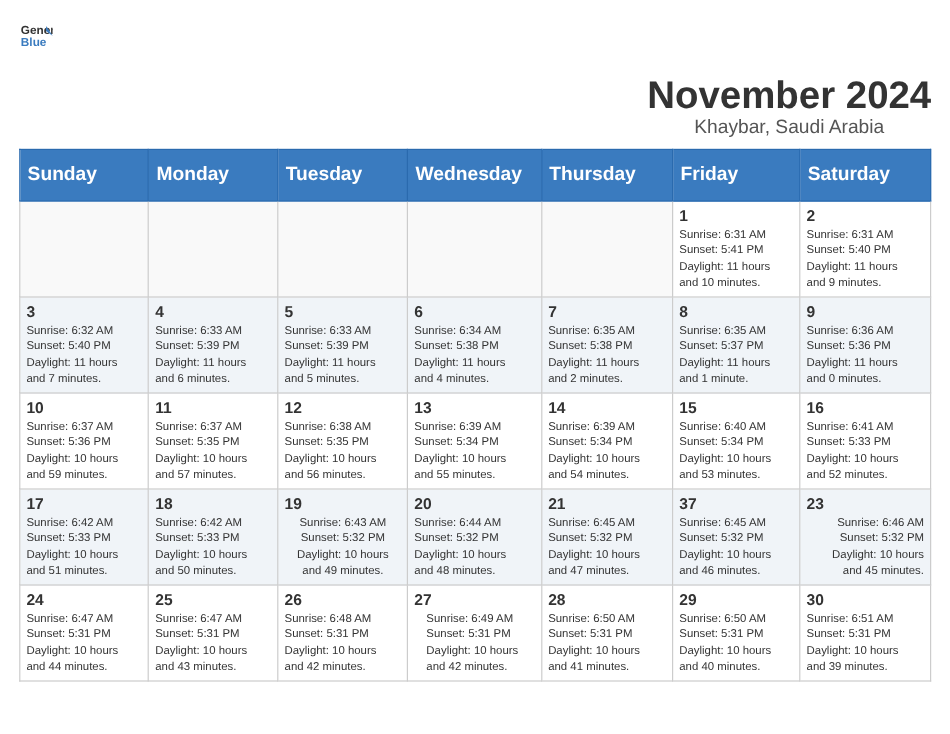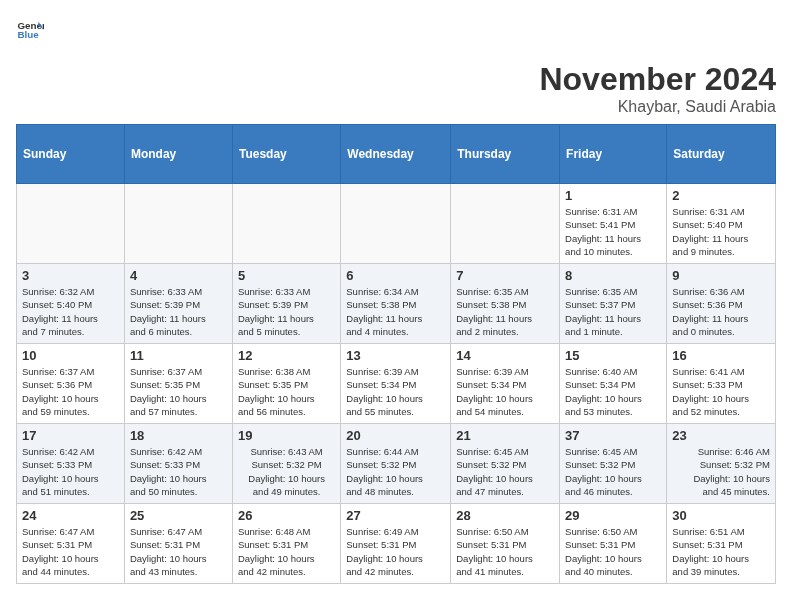--- a/index.html
+++ b/index.html
@@ -30,31 +30,32 @@
     }
     .month-title {
       font-size: 32px;
       font-weight: bold;
       color: #333;
       margin-top: 45px;
     }
     .location-title {
       font-size: 16px;
       color: #555;
+      text-align: center;
     }
     .calendar {
       width: 100%;
       border-collapse: collapse;
     }
     .calendar th {
       background: #3a7bbf;
       color: #fff;
-      font-size: 12px;
+      font-size: 16px;
       font-weight: bold;
-      padding: 22px 6px;
+      padding: 12px 6px;
       text-align: left;
       border: 1px solid #2a6aae;
     }
     .calendar td {
       border: 1px solid #ccc;
       vertical-align: top;
       padding: 4px 5px;
       font-size: 10px;
       color: #333;
       width: 113px;
@@ -301,21 +302,21 @@
         </td>
         <td>
           <span class="cell-day">26</span>
           <div class="cell-info" style="white-space: pre-line;">Sunrise: 6:48 AM
 Sunset: 5:31 PM
 Daylight: 10 hours
 and 42 minutes.</div>
         </td>
         <td>
           <span class="cell-day">27</span>
-          <div class="cell-info" style="white-space: pre-line;">Sunrise: 6:49 AM
+          <div class="cell-info" style="white-space: pre-line; margin-left: 10px;">Sunrise: 6:49 AM
 Sunset: 5:31 PM
 Daylight: 10 hours
 and 42 minutes.</div>
         </td>
         <td>
           <span class="cell-day">28</span>
           <div class="cell-info" style="white-space: pre-line;">Sunrise: 6:50 AM
 Sunset: 5:31 PM
 Daylight: 10 hours
 and 41 minutes.</div>

